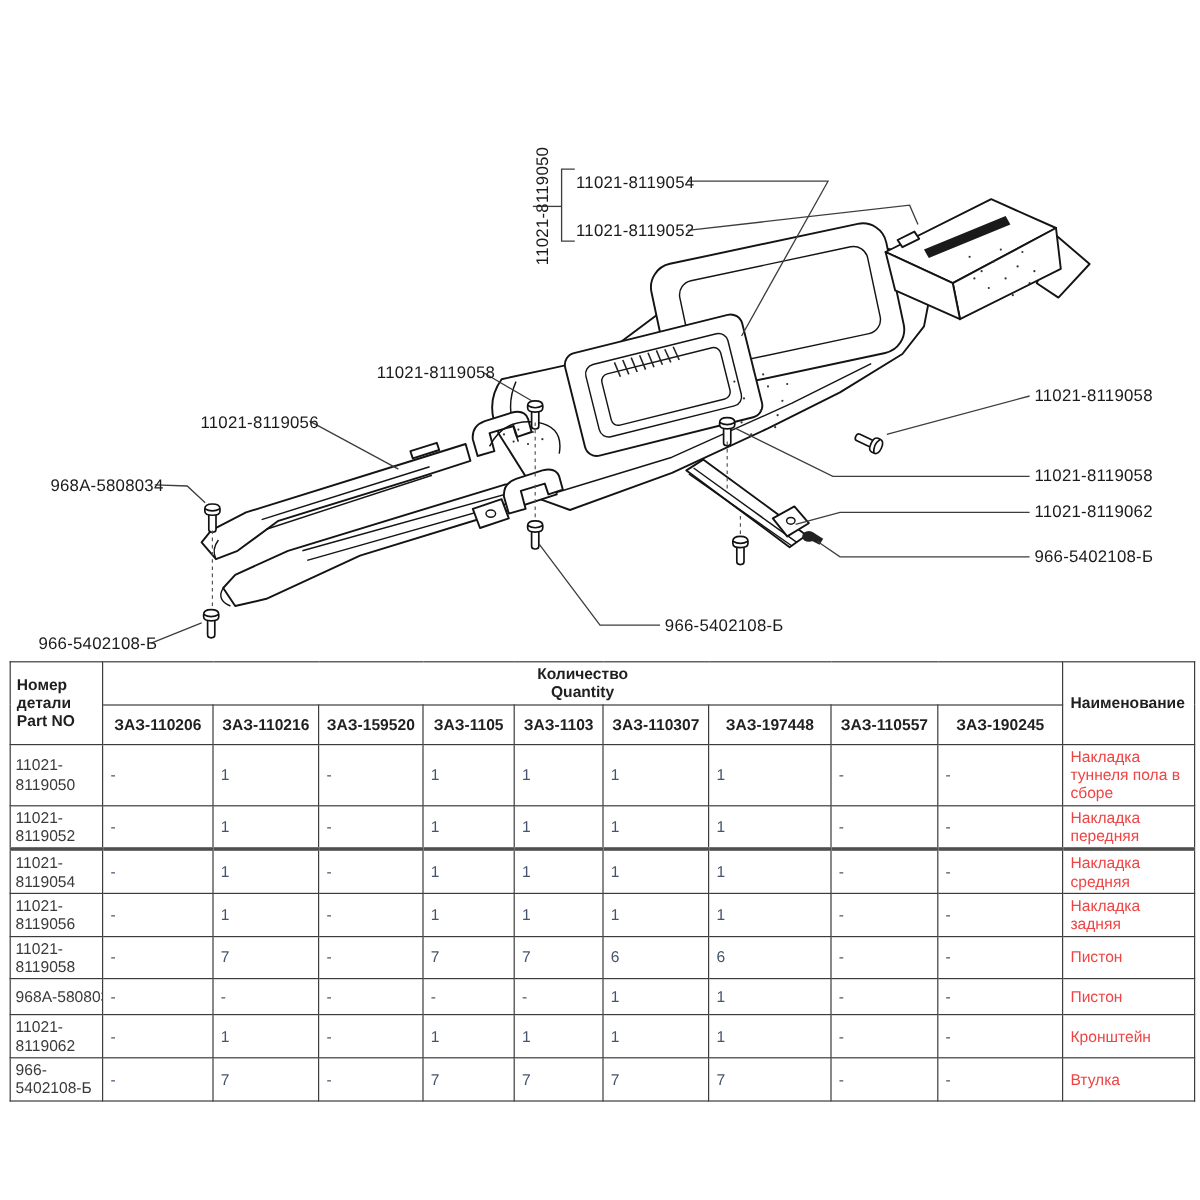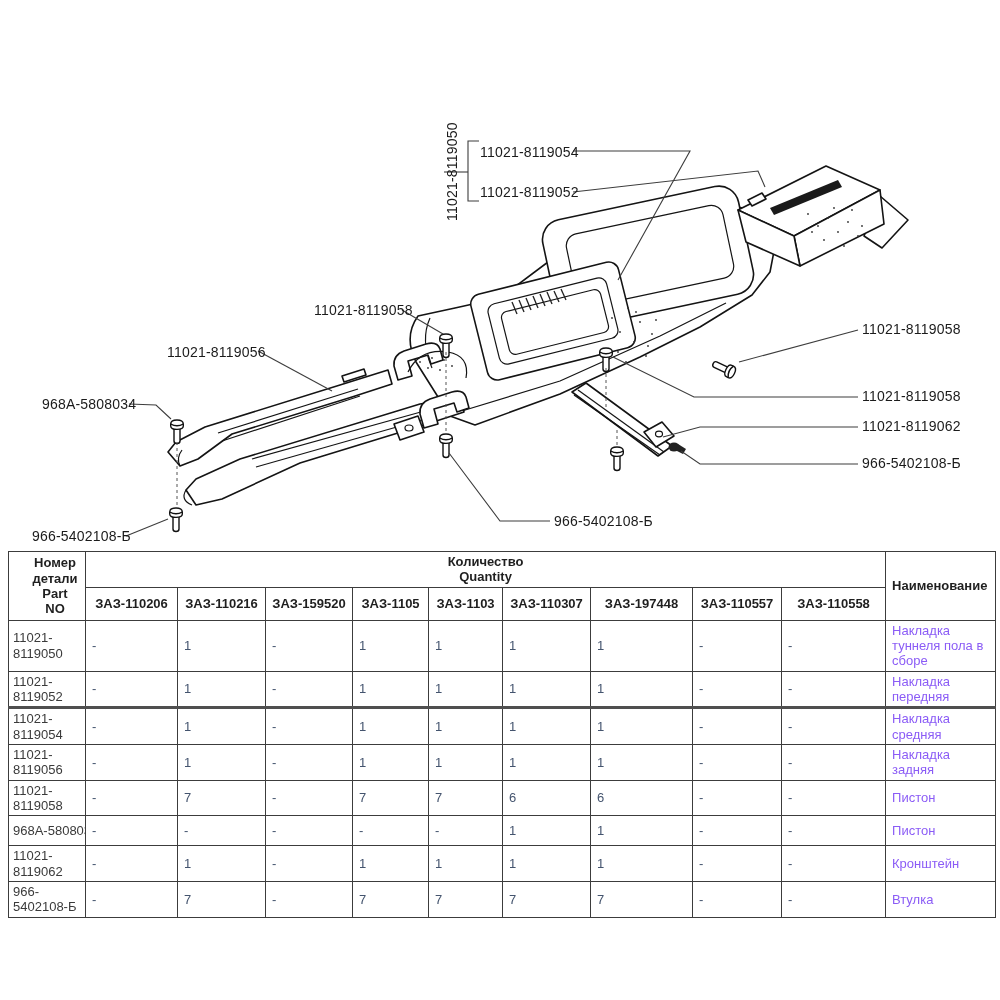--- a/index.html
+++ b/index.html
@@ -9,27 +9,27 @@
   .ink{stroke:#141414;fill:#fff;stroke-width:1.6;stroke-linejoin:round;}
   .ink2{stroke:#141414;fill:none;stroke-width:1.2;stroke-linejoin:round;}
   .lead{stroke:#3d3d3d;fill:none;stroke-width:1.1;}
   .dash{stroke:#555;fill:none;stroke-width:1;stroke-dasharray:3 3;}
   .hatch{stroke:#222;stroke-width:1.3;}
   .dot{fill:#333;}
   .tablewrap{position:absolute;top:551px;left:8px;}
   table{border-collapse:collapse;table-layout:fixed;width:987px;}
   th,td{border:1px solid #3c3c3c;font-size:13px;line-height:1.18;padding:2px 6px;overflow:hidden;vertical-align:middle;}
   thead th{font-weight:bold;color:#1f1f1f;}
-  th.part-head{text-align:center;padding-left:22px;}
+  th.part-head{text-align:left;padding-left:5px;}
   th.qty-head{text-align:center;margin-top:44px;}
   th.model-th{text-align:center;}
   th.name-head{text-align:left;}
   td.part{color:#3a3a3a;padding:2px 4px;}
   td.qty{color:#44546e;}
-  td.name{color:#8b5cf6;}
+  td.name{color:#ef4444;}
   thead tr.h1{height:30px;}
   thead tr.h2{height:33px;}
   tbody tr{height:30px;}
   tbody tr.r1{height:46px;}
   tbody tr.thick td{border-top:3px solid #4f4f4f;}
 </style>
 </head>
 <body>
 
 <svg class="diagram" width="1000" height="548" viewBox="0 0 1000 548" xmlns="http://www.w3.org/2000/svg">
@@ -215,21 +215,21 @@
     </tr>
     <tr class="h2">
       <th class="model-th">ЗАЗ-110206</th>
       <th class="model-th">ЗАЗ-110216</th>
       <th class="model-th">ЗАЗ-159520</th>
       <th class="model-th">ЗАЗ-1105</th>
       <th class="model-th">ЗАЗ-1103</th>
       <th class="model-th">ЗАЗ-110307</th>
       <th class="model-th">ЗАЗ-197448</th>
       <th class="model-th">ЗАЗ-110557</th>
-      <th class="model-th">ЗАЗ-110558</th>
+      <th class="model-th">ЗАЗ-190245</th>
     </tr>
   </thead>
   <tbody>
     <tr class="r1">
       <td class="part">11021-8119050</td>
       <td class="qty">-</td>
       <td class="qty">1</td>
       <td class="qty">-</td>
       <td class="qty">1</td>
       <td class="qty">1</td>

